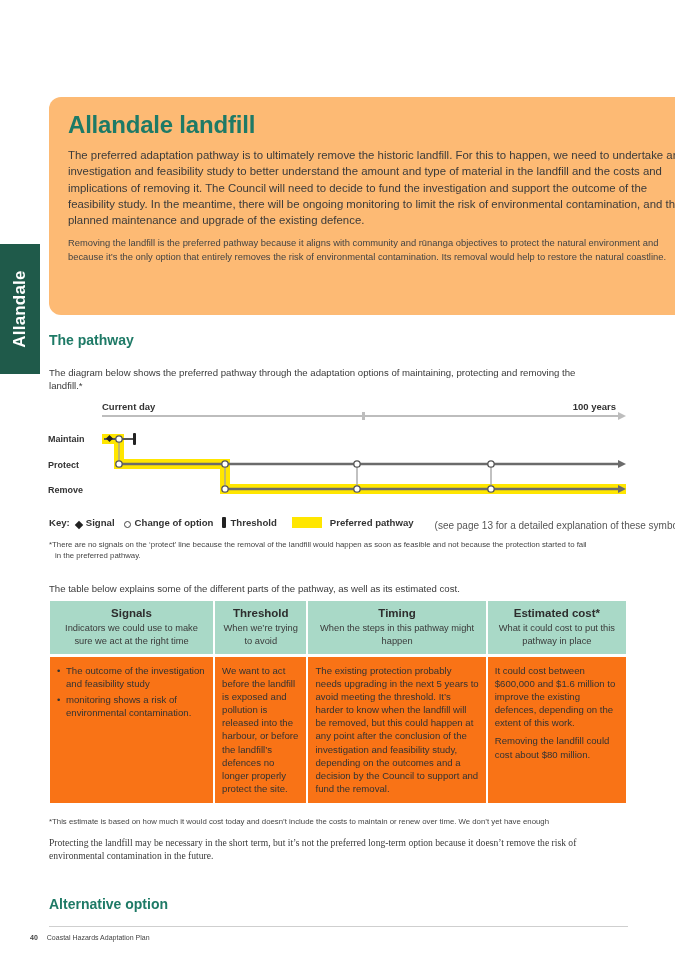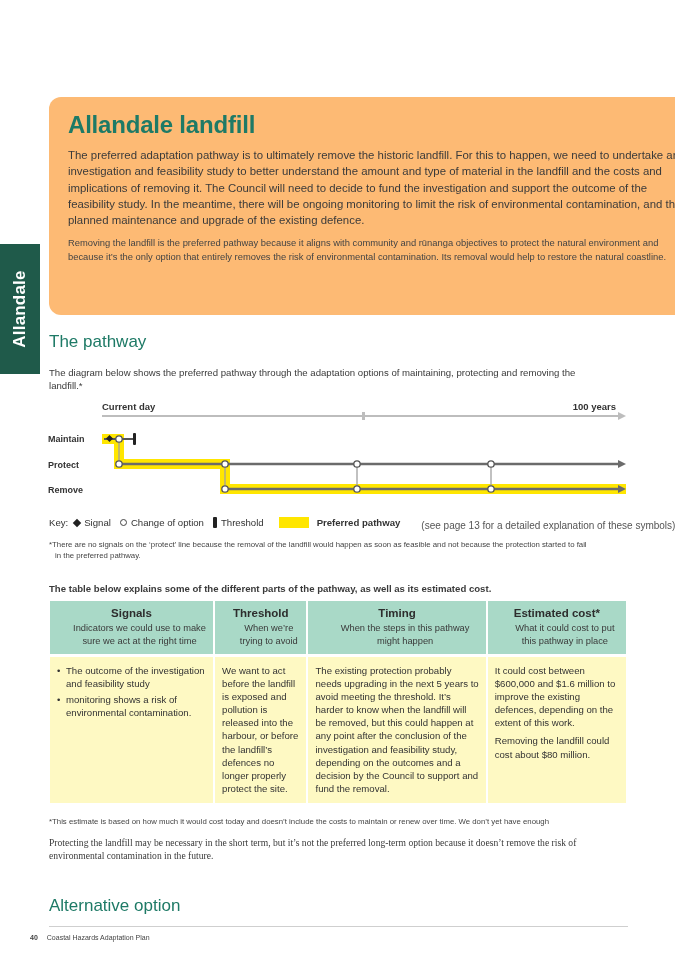--- a/index.html
+++ b/index.html
@@ -19,54 +19,54 @@
     position: absolute; left: 49px; top: 97px; width: 653px; height: 218px;
     background: #fdba74; border-radius: 12px; padding: 14px 20px 0 19px;
   }
   .intro-box h1 {
     font-size: 24px; font-weight: bold; color: #1e7a66; margin-bottom: 8px; letter-spacing: -0.2px;
   }
   .intro-box p.lead { font-size: 11.4px; line-height: 16.3px; color: #3a3a3a; margin-bottom: 8px; }
   .intro-box p.small { font-size: 9.4px; line-height: 13.6px; color: #444; }
 
   .section-title {
-    position: absolute; left: 49px; font-size: 17px; font-weight: normal; color: #1e7a66;
+    position: absolute; left: 49px; font-size: 14px; font-weight: bold; color: #1e7a66;
   }
   .body-text { position: absolute; left: 49px; font-size: 9.6px; line-height: 13px; color: #3a3a3a; }
 
   #diagram { position: absolute; left: 40px; top: 396px; }
 
   .key-row {
     position: absolute; left: 49px; top: 514px; font-size: 9.6px; color: #333;
     display: flex; align-items: center; white-space: nowrap;
   }
-  .key-row .k { font-weight: normal; margin-right: 6px; }
-  .key-row .item { display: flex; align-items: center; margin-right: 9px; }
+  .key-row .k { font-weight: bold; margin-right: 6px; }
+  .key-row .item { display: flex; align-items: flex-end; margin-right: 9px; font-weight: bold; }
   .key-row .glyph { margin-right: 4px; }
   .key-row .swatch { width: 30px; height: 11px; background: #ffe600; margin: 0 8px 0 6px; }
   .key-row .pref { font-weight: bold; margin-right: 21px; }
   .key-row .note { font-size: 10px; color: #555; margin-top: 6px; }
   .diamond { width: 6px; height: 6px; background: #222; transform: rotate(45deg); display: inline-block; }
   .circle { width: 7px; height: 7px; border: 1.2px solid #444; border-radius: 50%; display: inline-block; }
   .bar { width: 4px; height: 11px; background: #222; border-radius: 1px; display: inline-block; }
 
   .footnote { position: absolute; left: 49px; font-size: 7.8px; line-height: 11px; color: #444; }
   .footnote .indent { padding-left: 6px; display: block; }
 
   table.pathway {
     position: absolute; left: 48px; top: 601px; width: 580px; border-collapse: separate; border-spacing: 2px 0;
   }
   table.pathway th {
     background: #a9d9c7; text-align: center; vertical-align: top; padding: 6px 7px 7px 7px;
     border-bottom: 3px solid #ffffff;
   }
   table.pathway th .h { font-size: 11.5px; font-weight: bold; color: #2d2d2d; display: block; margin-bottom: 3px; }
-  table.pathway th .s { font-size: 9.3px; font-weight: normal; color: #3a3a3a; line-height: 12.5px; display: block; margin-left: 16px; }
+  table.pathway th .s { font-size: 9.3px; font-weight: normal; color: #3a3a3a; line-height: 12.5px; display: block; }
   table.pathway td {
-    background: #fef9c3; vertical-align: top; padding: 7px 7px 8px 7px; font-size: 9.6px; line-height: 13.1px; color: #333;
+    background: #f97316; vertical-align: top; padding: 7px 7px 8px 7px; font-size: 9.6px; line-height: 13.1px; color: #333;
   }
   table.pathway td ul { list-style: none; }
   table.pathway td li { padding-left: 9px; position: relative; margin-bottom: 3px; }
   table.pathway td li::before { content: "•"; position: absolute; left: 0; top: 0; }
   table.pathway td p { margin-bottom: 5px; }
 
   .footer-line { position: absolute; left: 49px; top: 926px; width: 579px; height: 1px; background: #cfcfcf; }
   .footer { position: absolute; left: 30px; top: 934px; font-size: 7px; color: #444; display: flex; }
   .footer .num { font-weight: bold; margin-right: 9px; }
 </style>
@@ -150,21 +150,21 @@
   <span class="swatch"></span>
   <span class="pref">Preferred pathway</span>
   <span class="note">(see page 13 for a detailed explanation of these symbols)</span>
 </div>
 
 <div class="footnote" style="top:539px;">
   <span>*There are no signals on the ‘protect’ line because  the removal of the landfill would happen as soon as feasible and not because the protection started to fail</span>
   <span class="indent">in the preferred pathway.</span>
 </div>
 
-<p class="body-text" style="top:582px;font-weight:bold;">The table below explains some of the different parts of the pathway, as well as its estimated cost.</p>
+<p class="body-text" style="top:582px;">The table below explains some of the different parts of the pathway, as well as its estimated cost.</p>
 
 <table class="pathway">
   <colgroup>
     <col style="width:165px">
       <col style="width:92px">
       <col style="width:180px">
       <col style="width:140px">
   </colgroup>
   <thead>
     <tr>

